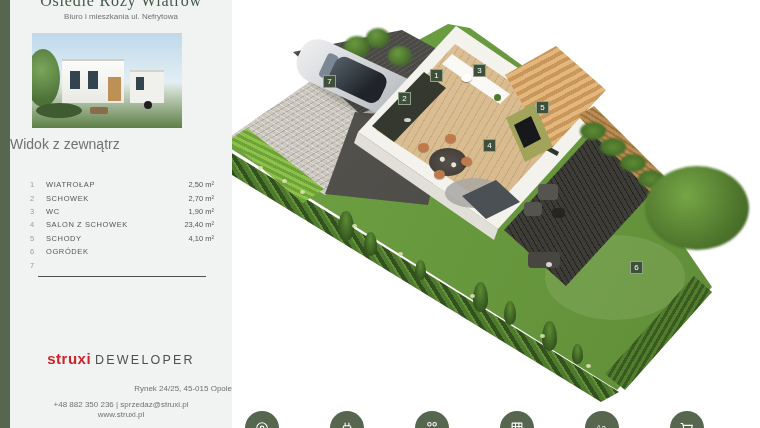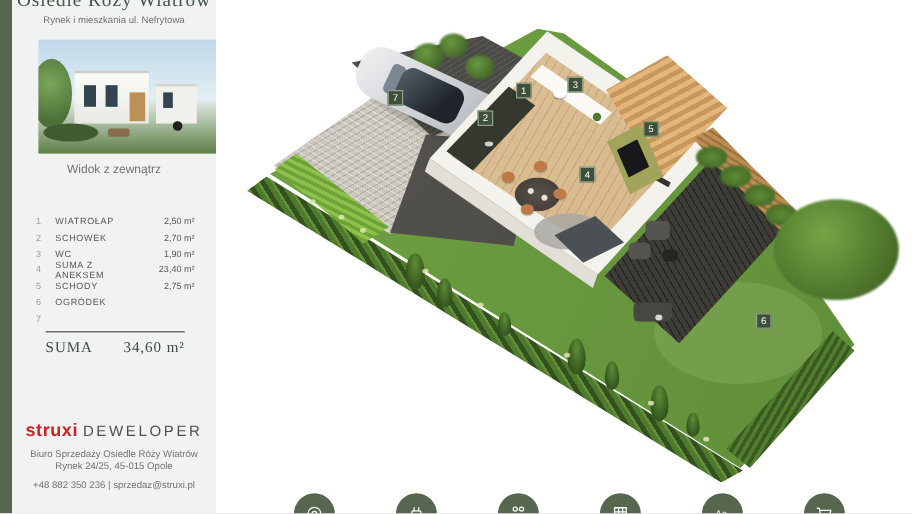--- a/index.html
+++ b/index.html
@@ -1,56 +1,56 @@
 <!DOCTYPE html>
 <html><head>
 <meta charset="utf-8">
 <style>
   html,body{margin:0;padding:0;background:#ffffff;}
   #stage{position:relative;width:760px;height:428px;overflow:hidden;background:#ffffff;
          font-family:"Liberation Sans",sans-serif;}
 
   
-  #sidebar{position:absolute;left:0;top:0;width:180px;height:428px;background:#f1f3f2;overflow:hidden;}
+  #sidebar{position:absolute;left:0;top:0;width:232px;height:428px;background:#f1f3f2;overflow:hidden;}
   #stripe{position:absolute;left:0;top:0;width:10px;height:428px;background:#57664f;}
   #sb-title{position:absolute;left:10px;right:0;top:-8px;text-align:center;
             font-family:"Liberation Serif",serif;font-size:16px;color:#44584a;letter-spacing:.8px;}
   #sb-sub1{position:absolute;left:10px;right:0;top:12px;text-align:center;font-size:8px;color:#6e7270;}
   #sb-sub2{position:absolute;left:10px;right:0;top:21px;text-align:center;font-size:8px;color:#6e7270;}
   #photo{position:absolute;left:32px;top:33px;width:150px;height:95px;overflow:hidden;
          background:linear-gradient(180deg,#bfd9ea 0%,#e3eef4 52%,#d6e0d6 58%,#5d7f45 100%);}
   .ph-tree{position:absolute;left:-6px;top:16px;width:34px;height:58px;border-radius:50%;
            background:radial-gradient(circle at 45% 35%,#7aa65a,#4c7038 75%);}
   .ph-house1{position:absolute;left:30px;top:26px;width:62px;height:42px;
              background:linear-gradient(180deg,#fbfbf9,#e9e9e4);border-top:2px solid #cfcfc8;}
   .ph-house2{position:absolute;left:98px;top:37px;width:34px;height:31px;background:#f0f0ec;border-top:2px solid #d4d4cd;}
   .ph-win{position:absolute;background:#34444e;}
   #pw1{left:38px;top:38px;width:10px;height:18px;}
   #pw2{left:56px;top:38px;width:10px;height:18px;}
   #pw3{left:104px;top:44px;width:8px;height:13px;}
   .ph-wood{position:absolute;left:76px;top:44px;width:13px;height:24px;background:#bd9055;}
   .ph-grassdark{position:absolute;left:4px;top:70px;width:46px;height:15px;border-radius:50%;background:#3f5c31;}
   .ph-table{position:absolute;left:58px;top:74px;width:18px;height:7px;background:#8a6b4a;border-radius:2px;}
   .ph-grill{position:absolute;left:112px;top:68px;width:8px;height:8px;border-radius:50%;background:#1f1f1f;}
-  #sb-caption{position:absolute;left:10px;right:0;top:136px;text-align:center;font-size:10px;color:#6f7370;}
+  #sb-caption{position:absolute;left:10px;right:0;top:136px;font-size:14px;color:#6f7370;}
   #sb-section{position:absolute;left:10px;right:0;top:151px;text-align:center;
               font-family:"Liberation Serif",serif;font-size:15px;color:#333d36;letter-spacing:2px;}
   #rooms-list{position:absolute;left:30px;right:18px;top:178px;}
   .room-row{display:flex;align-items:center;height:13.4px;}
   .room-no{width:16px;font-size:7.5px;color:#9aa09b;}
   .room-name{flex:1;font-size:7.5px;color:#54575​4;color:#545754;letter-spacing:.6px;}
   .room-area{width:46px;text-align:right;font-size:7.5px;color:#545754;}
   #sb-divider{position:absolute;left:38px;right:26px;top:276px;height:1px;background:#4c4f4c;}
   #suma-row{position:absolute;left:38px;right:26px;top:282px;display:flex;justify-content:space-between;
             font-family:"Liberation Serif",serif;font-size:12.5px;color:#3c4a41;letter-spacing:.8px;}
   #logo-row{position:absolute;left:10px;right:0;top:350px;text-align:center;}
   #logo-primary{font-size:15px;font-weight:800;color:#cf2127;letter-spacing:.5px;}
   #logo-secondary{font-size:12.5px;color:#4e4f51;letter-spacing:2.2px;margin-left:4px;}
   #office1{position:absolute;left:10px;right:0;top:374px;text-align:center;font-size:8px;color:#6e7270;}
-  #office2{position:absolute;left:10px;right:0;top:384px;text-align:center;font-size:8px;color:#6e7270;}
+  #office2{position:absolute;left:10px;right:0;top:384px;text-align:right;font-size:8px;color:#6e7270;}
   #contact1{position:absolute;left:10px;right:0;top:400px;text-align:center;font-size:8px;color:#6e7270;}
   #contact2{position:absolute;left:10px;right:0;top:410px;text-align:center;font-size:8px;color:#6e7270;}
 
   
   #plan-header{position:absolute;left:213px;top:4px;font-size:11.5px;color:#97999c;letter-spacing:.4px;}
   .hsep{color:#b3b5b7;margin:0 7px;}
 
   
   #plan{position:absolute;inset:0;}
   .shape{position:absolute;inset:0;}
@@ -262,21 +262,21 @@
           <path d="M4 6h2.2l2 9.5h9l2-7H7"></path>
           <circle cx="10" cy="18.5" r="1.3"></circle>
           <circle cx="16.5" cy="18.5" r="1.3"></circle>
         </svg>
       </div>
     </div>
 
   <div id="sidebar">
     <div id="stripe"></div>
     <div id="sb-title">Osiedle Róży Wiatrów</div>
-    <div id="sb-sub1">Rynek i mieszkania ul. Nefrytowa</div>
+    <div id="sb-sub1">Biuro i mieszkania ul. Nefrytowa</div>
     <div id="photo">
       <div class="ph-tree"></div>
       <div class="ph-house1"></div>
       <div class="ph-house2"></div>
       <div class="ph-win" id="pw1"></div>
       <div class="ph-win" id="pw2"></div>
       <div class="ph-win" id="pw3"></div>
       <div class="ph-wood"></div>
       <div class="ph-grassdark"></div>
       <div class="ph-table"></div>
@@ -294,44 +294,40 @@
           <span class="room-name">SCHOWEK</span>
           <span class="room-area">2,70 m²</span>
         </div>
         <div class="room-row">
           <span class="room-no">3</span>
           <span class="room-name">WC</span>
           <span class="room-area">1,90 m²</span>
         </div>
         <div class="room-row">
           <span class="room-no">4</span>
-          <span class="room-name">SUMA Z ANEKSEM</span>
+          <span class="room-name">SALON Z SCHOWEK</span>
           <span class="room-area">23,40 m²</span>
         </div>
         <div class="room-row">
           <span class="room-no">5</span>
           <span class="room-name">SCHODY</span>
-          <span class="room-area">2,75 m²</span>
+          <span class="room-area">4,10 m²</span>
         </div>
         <div class="room-row">
           <span class="room-no">6</span>
           <span class="room-name">OGRÓDEK</span>
           <span class="room-area"></span>
         </div>
         <div class="room-row">
           <span class="room-no">7</span>
           <span class="room-area"></span>
         </div>
       </div>
     <div id="sb-divider"></div>
-    <div id="suma-row">
-      <span>SUMA</span>
-      <span>34,60 m²</span>
-    </div>
     <div id="logo-row">
       <span id="logo-primary">struxi</span><span id="logo-secondary">DEWELOPER</span>
     </div>
-    <div id="office1">Biuro Sprzedaży Osiedle Róży Wiatrów</div>
     <div id="office2">Rynek 24/25, 45-015 Opole</div>
     <div id="contact1">+48 882 350 236 | sprzedaz@struxi.pl</div>
+    <div id="contact2">www.struxi.pl</div>
   </div>
 
 </div>
 
 </body></html>

